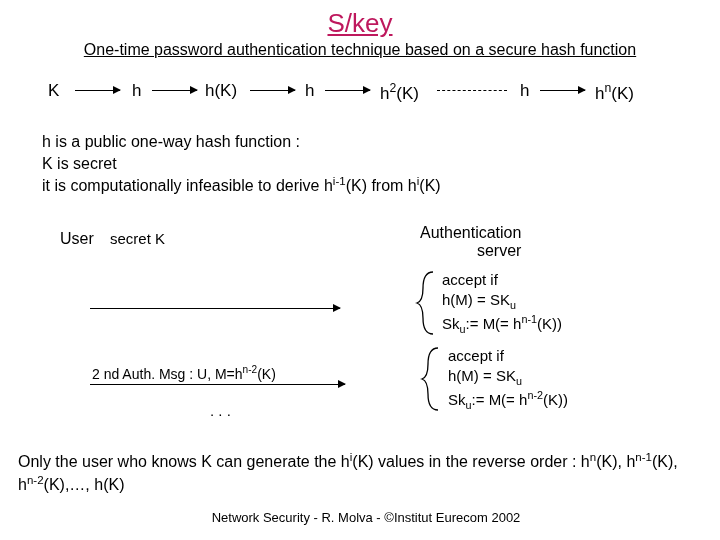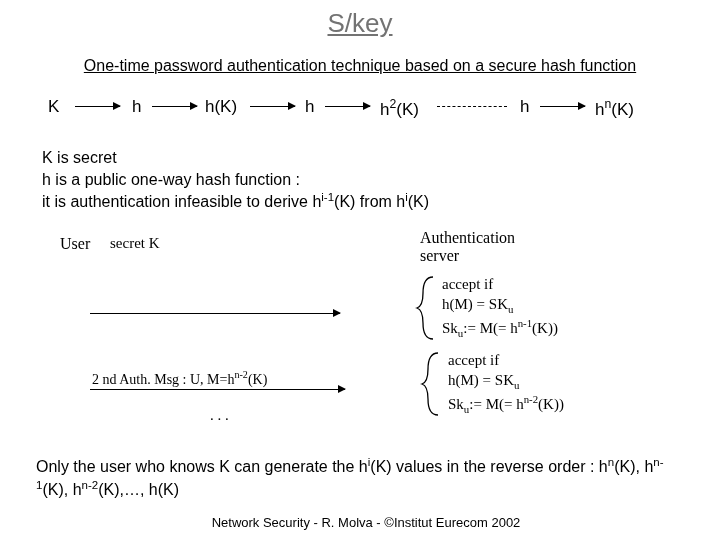--- a/index.html
+++ b/index.html
@@ -8,30 +8,30 @@
     width: 720px;
     height: 540px;
     font-family: Arial, Helvetica, sans-serif;
     font-size: 15px;
     color: #000;
     background: #fff;
     position: relative;
   }
   .title {
     font-size: 26px;
-    color: #737373;
+    color: #be185d;
     text-align: center;
     padding-top: 8px;
     text-decoration: underline;
     font-weight: normal;
   }
   .subtitle {
     font-size: 16px;
     text-align: center;
-    margin-top: 18px;
+    margin-top: 2px;
     text-decoration: underline;
   }
   .chain {
     position: relative;
     margin: 22px 0 0 40px;
     height: 28px;
     font-size: 17px;
   }
   .chain > span {
     position: absolute;
@@ -57,43 +57,42 @@
     border-bottom: 4.5px solid transparent;
   }
   .arrow-dashed::after { display: none; }
   .desc {
     margin: 22px 0 0 42px;
     font-size: 16px;
     line-height: 1.35;
   }
   .proto {
     position: relative;
-    margin-top: 22px;
+    margin-top: 33px;
     height: 220px;
-    font-family: Liberation Serif, serif;
   }
   .proto .lbl { position: absolute; font-size: 16px; }
   .msgarrow {
     position: absolute;
     height: 1.2px;
     background: #000;
   }
   .msgarrow::after {
     content: '';
     position: absolute;
     right: -1px; top: -4px;
     border-left: 8px solid #000;
     border-top: 4.5px solid transparent;
     border-bottom: 4.5px solid transparent;
   }
   .curlybrace {
     position: absolute;
   }
   .concl {
-    margin: 0 32px 0 36px;
+    margin: 0 32px 0 18px;
     font-size: 16px;
     line-height: 1.35;
   }
   .footer {
     text-align: center;
     font-size: 13px;
     margin-top: 14px;
     padding-left: 12px;
   }
   sup, sub { font-size: 0.72em; }
@@ -114,32 +113,32 @@
   <span style="left:265px">h</span>
   <div class="arrow-solid" style="left:285px; width:45px"></div>
   <span style="left:340px">h<sup>2</sup>(K)</span>
   <div class="arrow-dashed" style="left:397px; width:70px"></div>
   <span style="left:480px">h</span>
   <div class="arrow-solid" style="left:500px; width:45px"></div>
   <span style="left:555px">h<sup>n</sup>(K)</span>
 </div>
 
 <div class="desc">
+  <div>h is a public one-way hash function :</div>
   <div>K is secret</div>
-  <div>h is a public one-way hash function :</div>
   <div>
-    <span>it is authentication infeasible to derive h</span><sup>i-1</sup><span>(K) from h</span><sup>i</sup><span>(K)</span>
+    <span>it is computationally infeasible to derive h</span><sup>i-1</sup><span>(K) from h</span><sup>i</sup><span>(K)</span>
   </div>
 </div>
 
 <div class="proto">
   <span class="lbl" style="left:60px; top:0">User</span>
   <span class="lbl" style="left:110px; top:4; font-size:15px">secret K</span>
 
-  <span class="lbl" style="left:420px; top:-6px; text-align:left; white-space:pre-line">Authentication
+  <span class="lbl" style="left:420px; top:-6px; text-align:right; white-space:pre-line">Authentication
 server</span>
 
 
   <div class="msgarrow" style="left:90px; top:78px; width:250px"></div>
 
   <svg class="curlybrace" style="left:415px; top:40px" width="22" height="66">
     <path d="M18 2 Q8 2 8 18 Q8 31 2 33 Q8 35 8 48 Q8 64 18 64" fill="none" stroke="#000" stroke-width="1.3"></path>
   </svg>
   <div class="lbl" style="left:442px; top:40px; font-size:15px; line-height:1.3">
     <div>accept if</div>

